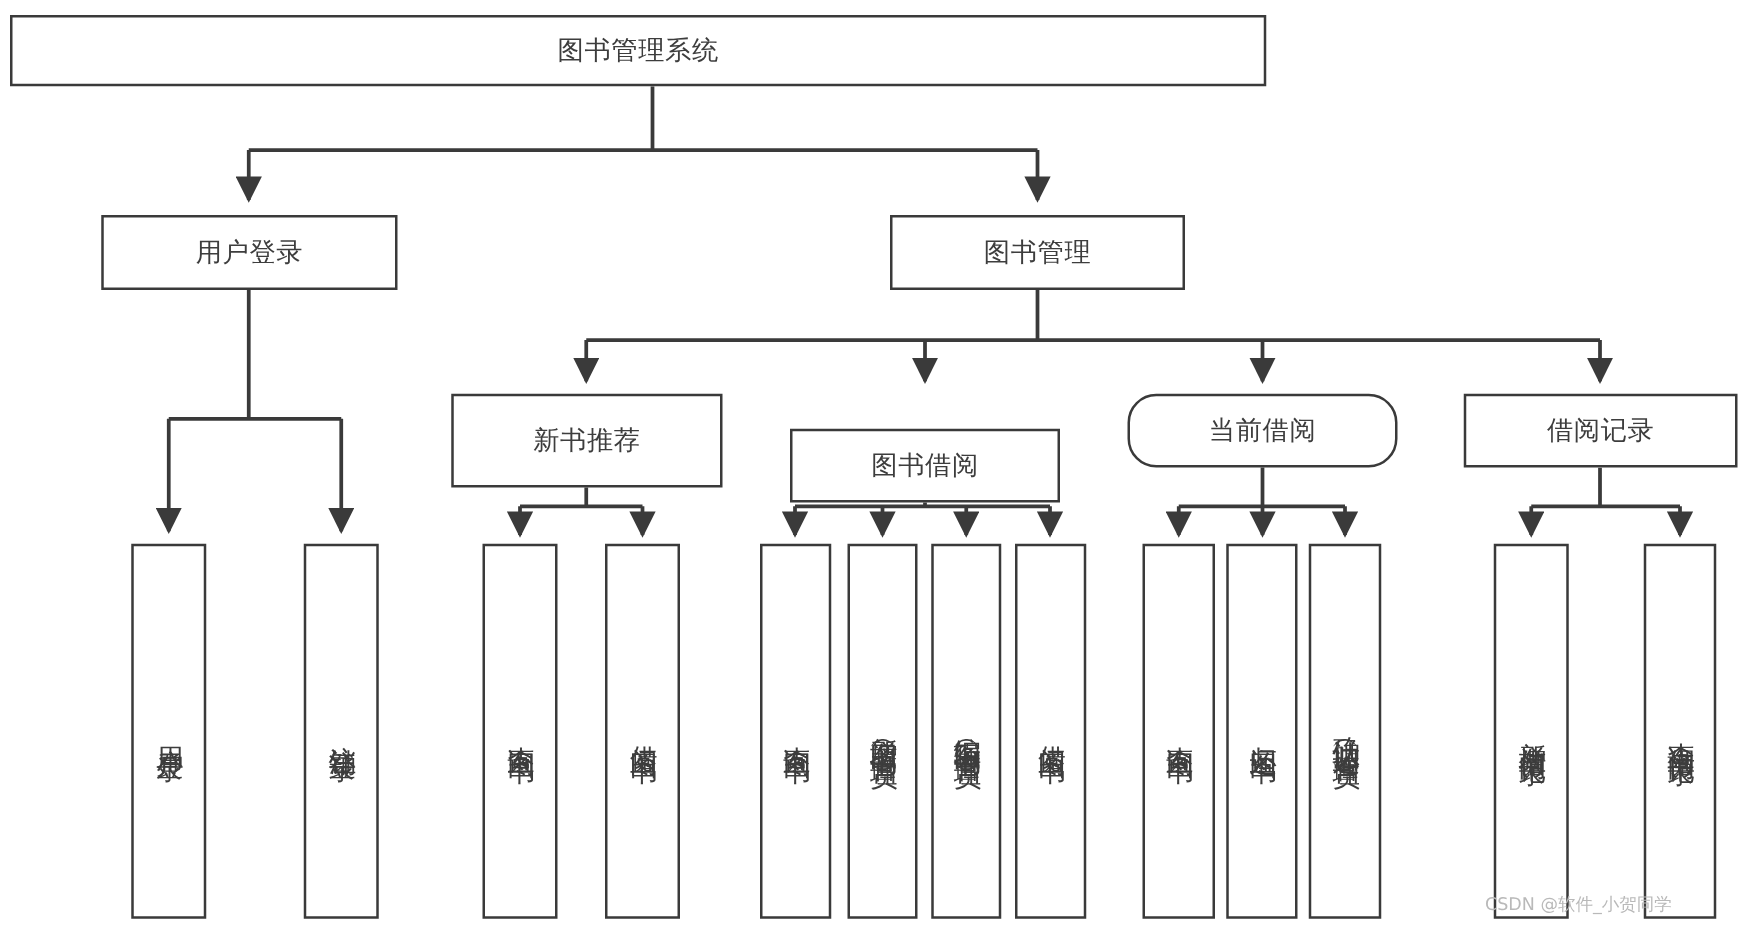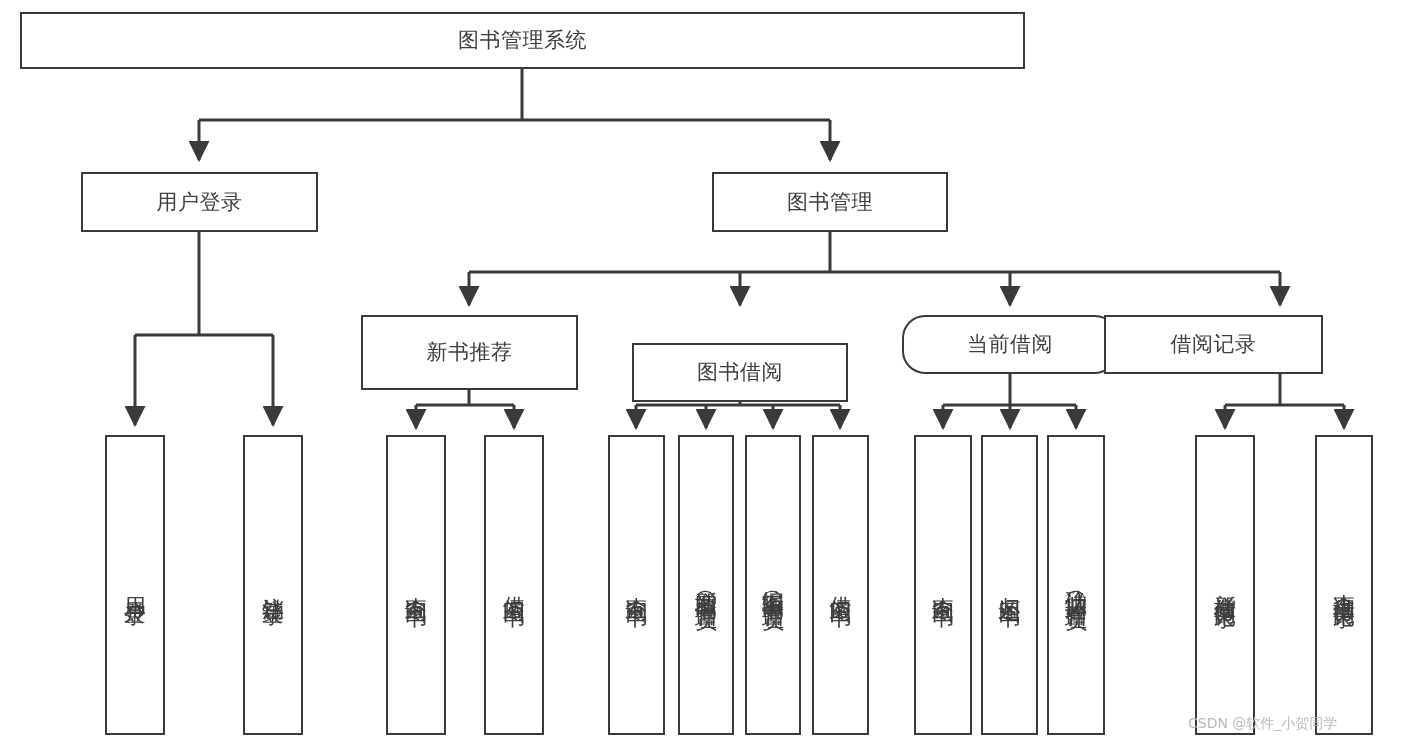--- a/index.html
+++ b/index.html
@@ -113,41 +113,41 @@
       <path d="M 1010 405 L 1010 428" marker-end="url(#arrow)"></path>
       <path d="M 1076 405 L 1076 428" marker-end="url(#arrow)"></path>
 
       <path d="M 1280 374 L 1280 405"></path>
       <path d="M 1225 405 L 1344 405"></path>
       <path d="M 1225 405 L 1225 428" marker-end="url(#arrow)"></path>
       <path d="M 1344 405 L 1344 428" marker-end="url(#arrow)"></path>
     </g>
   </svg>
 
-  <div class="node-box horiz" style="left:20px; top:12px; width:1005px; height:57px;">
+  <div class="node-box horiz" style="left:8px; top:12px; width:1005px; height:57px;">
     <span class="node-label">图书管理系统</span>
   </div>
 
   <div class="node-box horiz" style="left:81px; top:172px; width:237px; height:60px;">
     <span class="node-label">用户登录</span>
   </div>
   <div class="node-box horiz" style="left:712px; top:172px; width:236px; height:60px;">
     <span class="node-label">图书管理</span>
   </div>
 
   <div class="node-box horiz" style="left:361px; top:315px; width:217px; height:75px;">
     <span class="node-label">新书推荐</span>
   </div>
   <div class="node-box horiz" style="left:632px; top:315px; width:216px; height:59px;margin-top:28px;">
     <span class="node-label">图书借阅</span>
   </div>
   <div class="node-box horiz" style="left:902px; top:315px; width:216px; height:59px;border-radius:23px;">
     <span class="node-label">当前借阅</span>
   </div>
-  <div class="node-box horiz" style="left:1104px; top:315px; width:219px; height:59px;">
+  <div class="node-box horiz" style="left:1171px; top:315px; width:219px; height:59px;">
     <span class="node-label">借阅记录</span>
   </div>
 
   <div class="node-box vert" style="left:105px; top:435px; width:60px; height:300px;">
     <span class="node-label">用户登录</span>
   </div>
   <div class="node-box vert" style="left:243px; top:435px; width:60px; height:300px;">
     <span class="node-label">注销登录</span>
   </div>
   <div class="node-box vert" style="left:386px; top:435px; width:60px; height:300px;">

